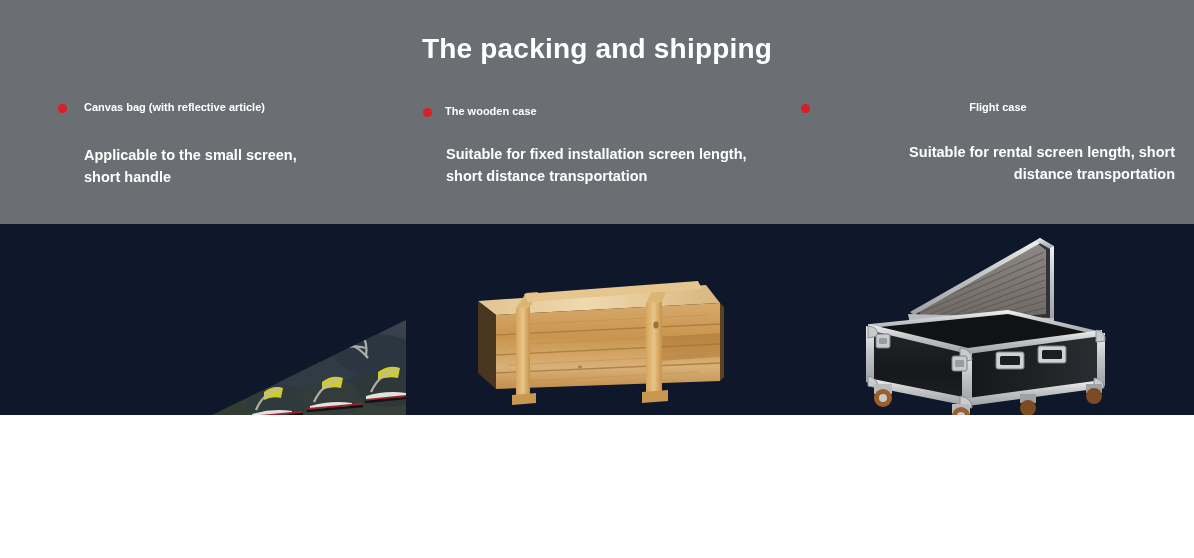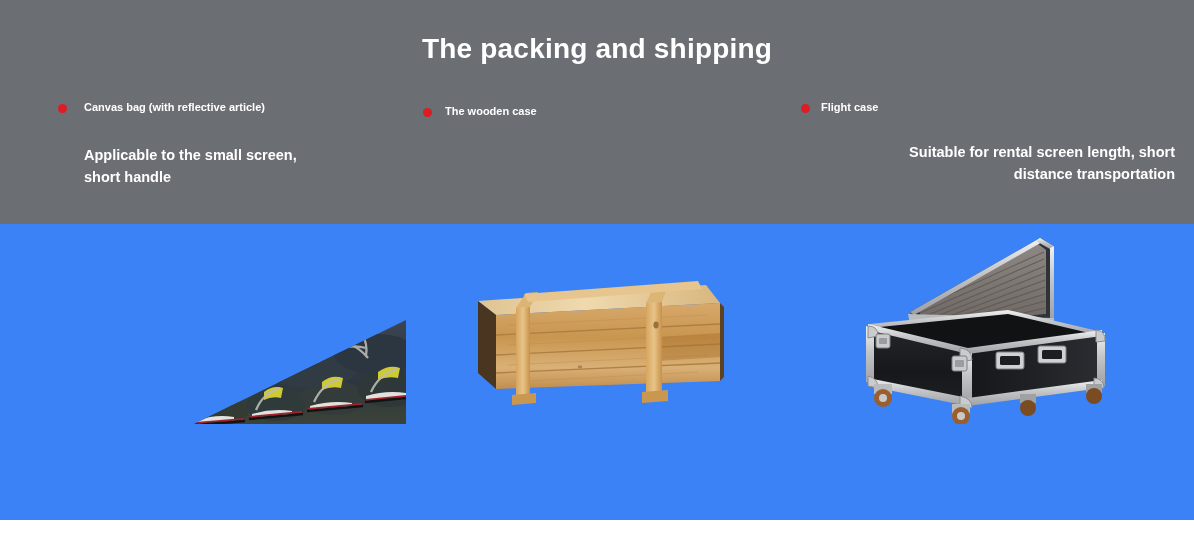--- a/index.html
+++ b/index.html
@@ -8,22 +8,22 @@
     padding: 0;
     background: #ffffff;
   }
   body {
     font-family: "Liberation Sans", sans-serif;
     -webkit-font-smoothing: antialiased;
   }
   #slide {
     position: relative;
     width: 1194px;
-    height: 520px;
-    background: #3b82f6;
+    height: 415px;
+    background: #0f172a;
     overflow: hidden;
   }
 
   
   .header-band {
     position: absolute;
     left: 0;
     top: 0;
     width: 1194px;
     height: 224px;
@@ -46,21 +46,21 @@
   .col {
     position: absolute;
     top: 98px;
   }
   .col-1 { left: 58px;  width: 360px; }
   .col-2 { left: 419px; width: 380px; }
   .col-3 { left: 795px; width: 380px; }
 
   .col-1 .col-head { padding-top: 0px; }
   .col-2 .col-head { padding-top: 4px; }
-  .col-3 .col-head { padding-top: 0px; }
+  .col-3 .col-head { padding-top: 0px; text-align: center; }
 
   .col-head {
     position: relative;
     display: block;
     color: #ffffff;
     font-size: 11px;
     font-weight: bold;
     line-height: 18px;
     padding-left: 26px;
     white-space: nowrap;
@@ -147,20 +147,22 @@
     </div>
     <div class="col-desc">Applicable to the small screen,
  short handle</div>
   </div>
 
   <div class="col col-2">
     <div class="col-head">
       <span class="bullet-dot"></span>
       <span>The wooden case</span>
     </div>
+    <div class="col-desc">Suitable for fixed installation screen length,
+short distance transportation</div>
   </div>
 
   <div class="col col-3">
     <div class="col-head">
       <span class="bullet-dot"></span>
       <span>Flight case</span>
     </div>
     <div class="col-desc">Suitable for rental screen length, short
 distance transportation</div>
   </div>

